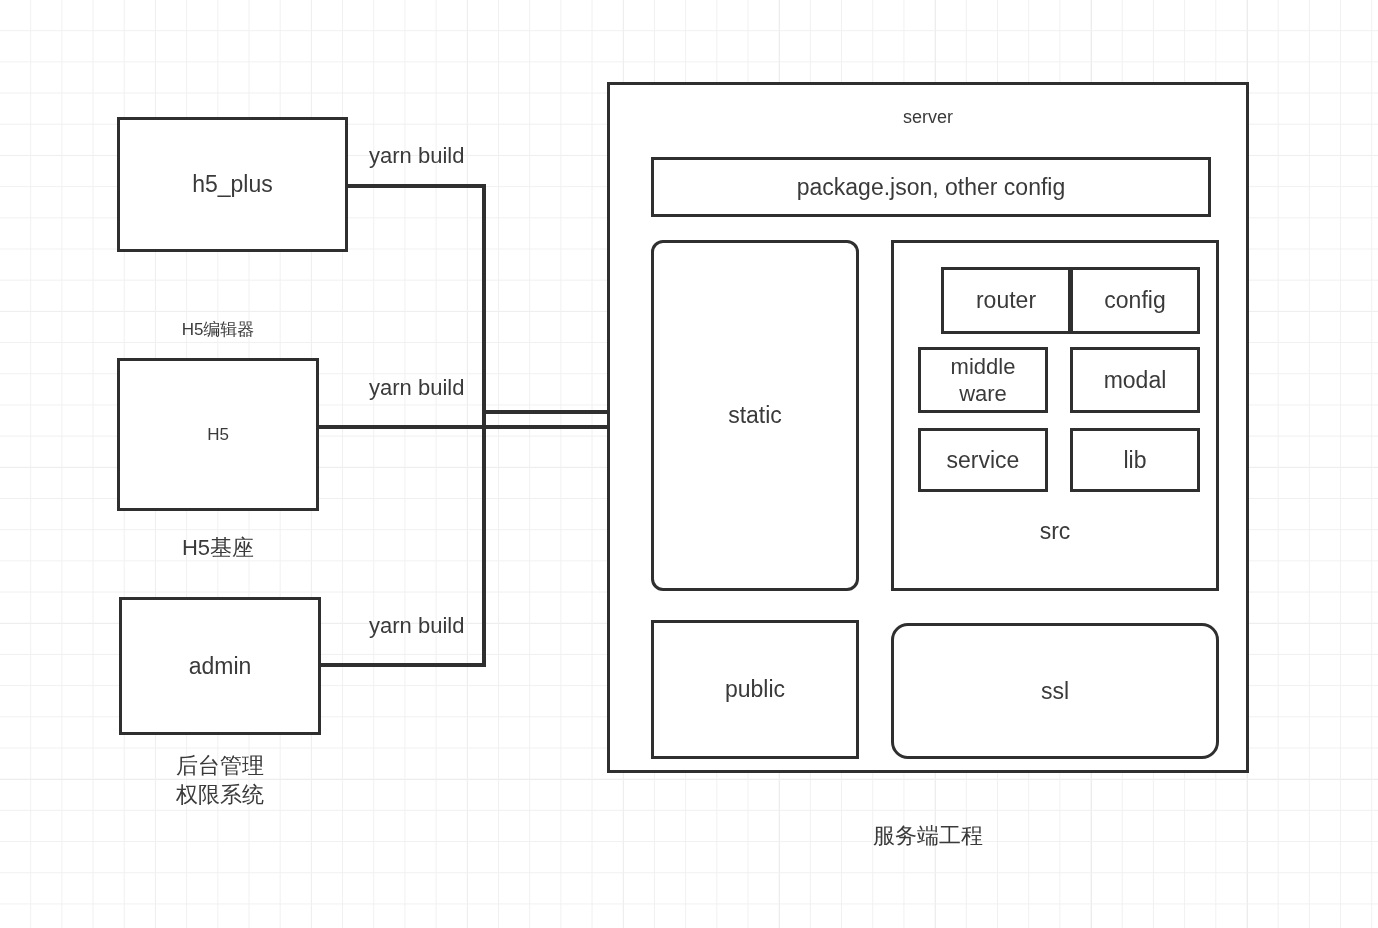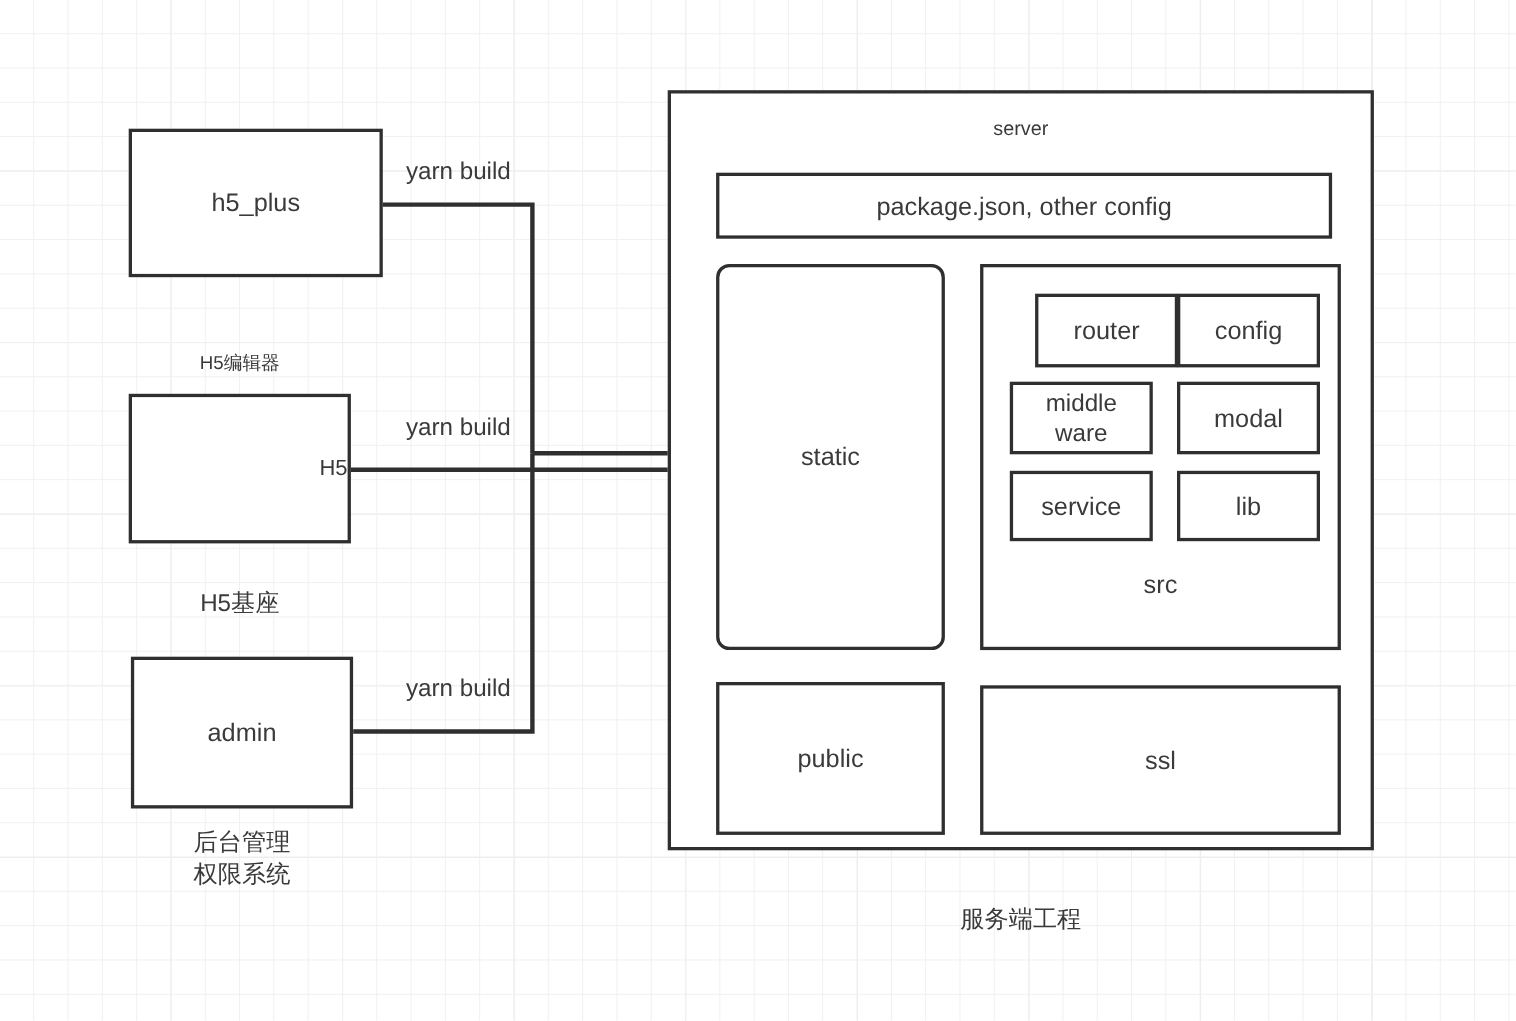--- a/index.html
+++ b/index.html
@@ -98,21 +98,21 @@
     <path d="M 318 427 L 630 427" stroke="#2f2f2f" stroke-width="4" fill="none"></path>
     <polygon points="630,415 650,427 630,439" fill="#2f2f2f"></polygon>
   </svg>
 
   <div class="box" style="left:117px; top:117px; width:231px; height:135px; font-size:23px;">
     <span>h5_plus</span>
   </div>
   <div class="caption" style="left:117px; top:279px; width:202px; font-size:17px;margin-top:40px;">H5编辑器</div>
   <div class="edge-label" style="left:345px; top:143px; font-size:22px;">yarn build</div>
 
-  <div class="box" style="left:117px; top:358px; width:202px; height:136px; font-size:20px;justify-content:flex-end;">
+  <div class="box" style="left:117px; top:358px; width:202px; height:153px; font-size:17px;">
     <span>H5</span>
   </div>
   <div class="caption" style="left:117px; top:534px; width:202px; font-size:22px;">H5基座</div>
   <div class="edge-label" style="left:345px; top:375px; font-size:22px;">yarn build</div>
 
   <div class="box" style="left:119px; top:597px; width:202px; height:138px; font-size:23px;">
     <span>admin</span>
   </div>
   <div class="caption" style="left:119px; top:752px; width:202px; font-size:22px;">后台管理
 权限系统</div>
@@ -154,20 +154,20 @@
         <span>lib</span>
       </div>
 
       <div class="container-title" style="left:0; top:275px; font-size:23px;">src</div>
     </div>
 
     <div class="box" style="left:41px; top:535px; width:208px; height:139px; font-size:23px;">
       <span>public</span>
     </div>
 
-    <div class="box" style="left:281px; top:538px; width:328px; height:136px; font-size:23px;">
+    <div class="box" style="left:281px; top:538px; width:328px; height:136px; font-size:23px;border-radius:17px;">
       <span>ssl</span>
     </div>
   </div>
 
   <div class="caption" style="left:607px; top:822px; width:642px; font-size:22px;">服务端工程</div>
 
 </div>
 
 </body></html>

